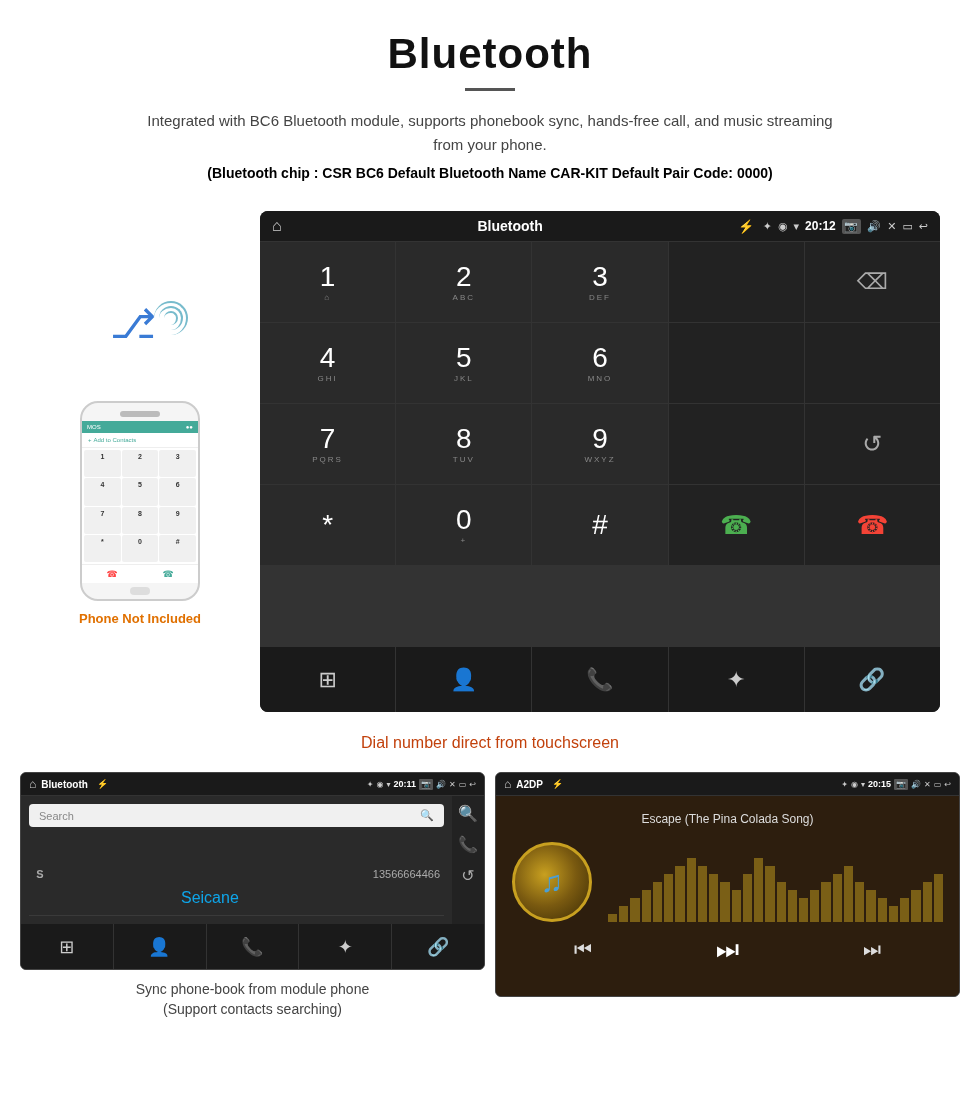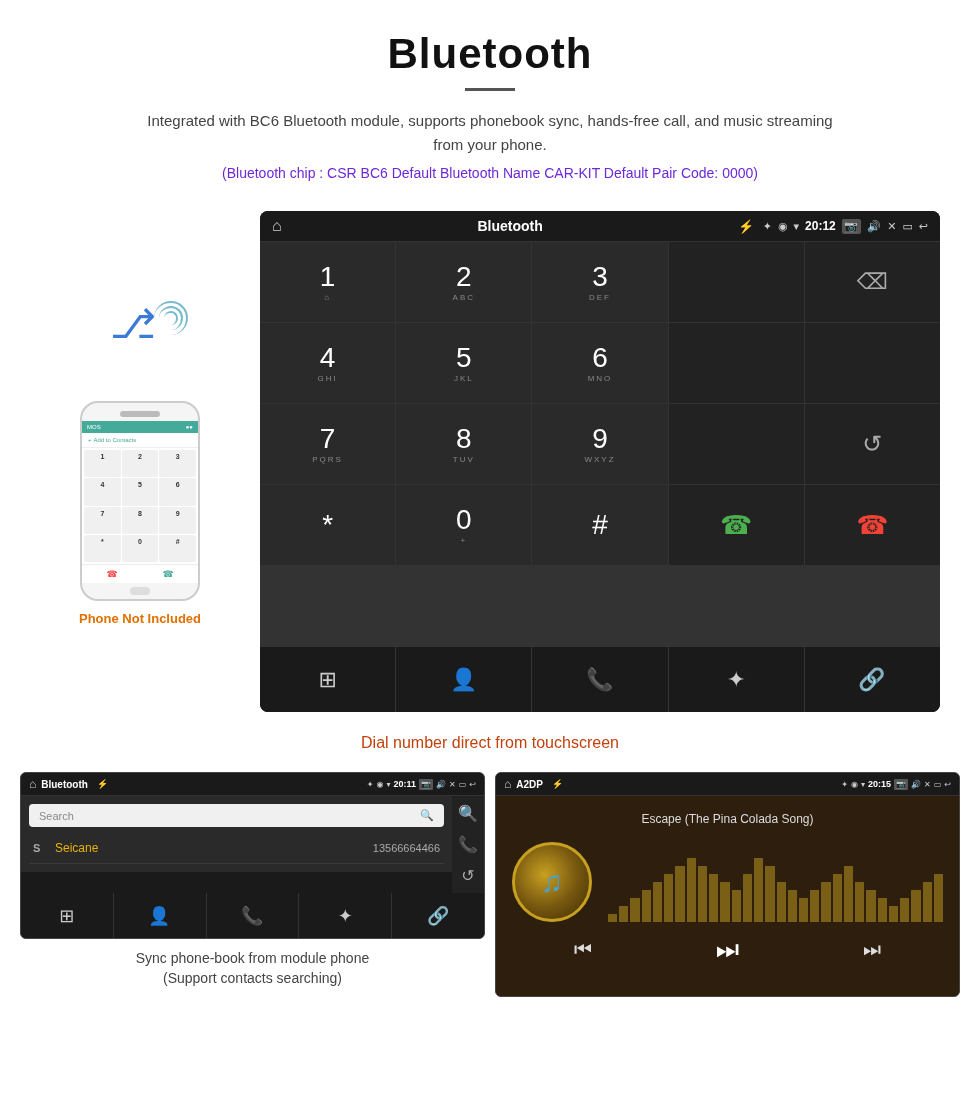--- a/index.html
+++ b/index.html
@@ -30,22 +30,22 @@
     }
     .page-description {
       font-size: 15px;
       color: #444;
       line-height: 1.6;
       max-width: 700px;
       margin: 0 auto 8px;
     }
     .specs-line {
       font-size: 14px;
-      color: #6d28d9;
-      font-weight: 400;
+      color: #000000;
+      font-weight: 700;
     }
 
     
     .main-section {
       display: flex;
       align-items: flex-start;
       justify-content: center;
       padding: 20px 40px 10px;
       gap: 20px;
     }
@@ -305,23 +305,24 @@
       padding: 8px 4px;
       border-bottom: 1px solid #3a3a3a;
     }
     .pb-letter {
       color: #aaa;
       font-size: 11px;
       font-weight: bold;
       width: 14px;
     }
     .pb-name {
-      color: #eab308;
-      font-size: 12px;
-      flex: 1;
+      color: #0ea5e9;
+      font-size: 16px;
+      flex: 1;
+      margin-top: 48px;
     }
     .pb-number {
       color: #aaa;
       font-size: 11px;
     }
     .phonebook-side-icons {
       display: flex;
       flex-direction: column;
       align-items: center;
       gap: 12px;
@@ -329,21 +330,21 @@
       padding: 8px 6px;
     }
     .pb-side-icon {
       color: #aaa;
       font-size: 16px;
       cursor: pointer;
     }
     .phonebook-main {
       display: flex;
     }
-    .phonebook-list { flex: 1; }
+    .phonebook-list { flex: 1; text-align: center; }
     .phonebook-bottom {
       background: #1a1a1a;
       display: flex;
     }
     .pb-bottom-btn {
       flex: 1;
       display: flex;
       align-items: center;
       justify-content: center;
       height: 45px;

